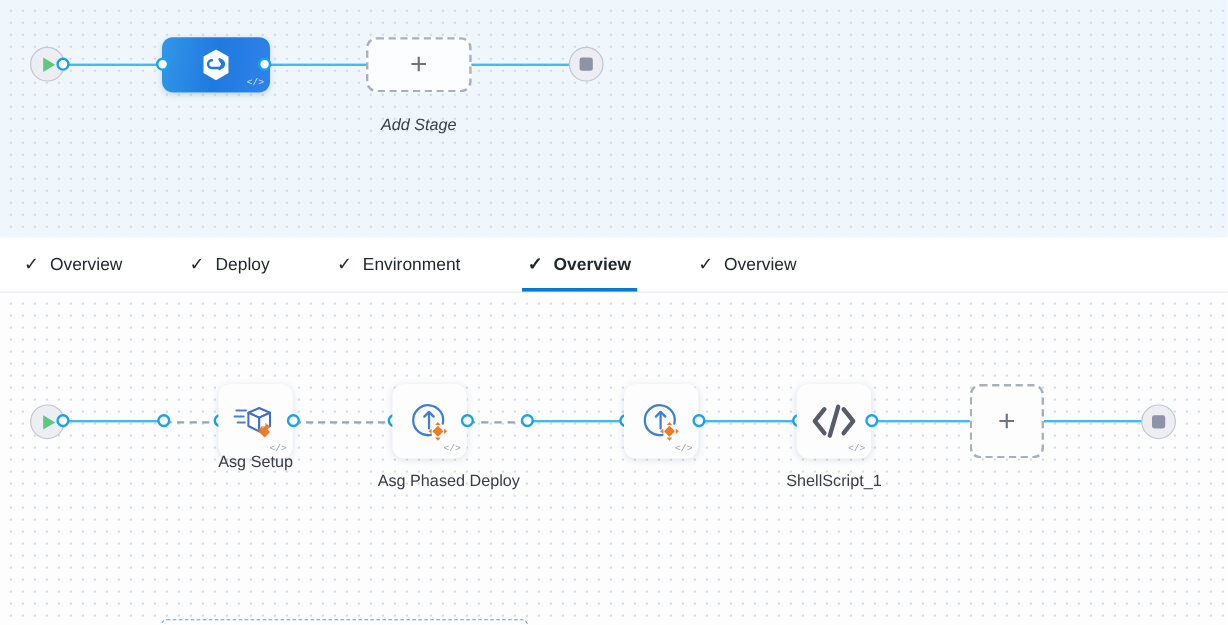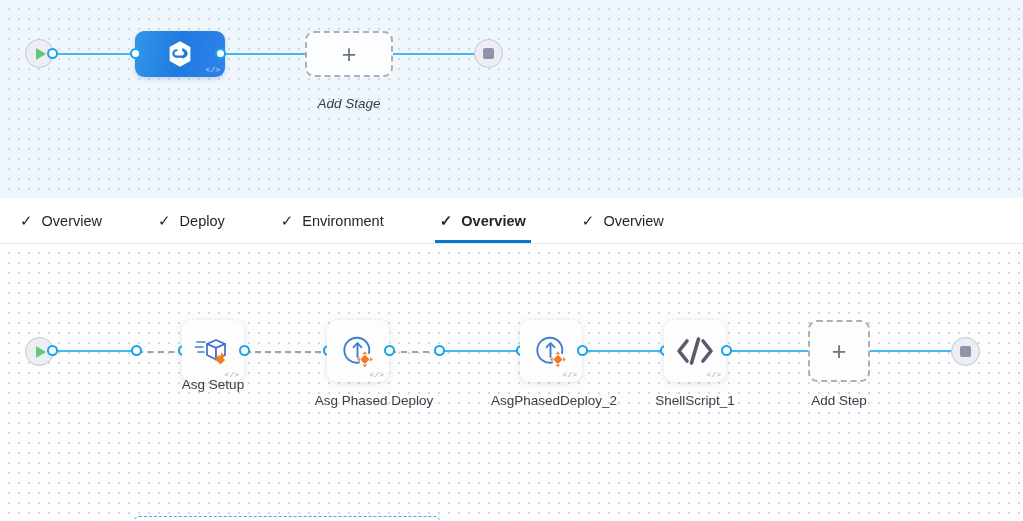--- a/index.html
+++ b/index.html
@@ -258,38 +258,36 @@
         <rect x="23.6" y="25.1" width="6.6" height="6.6" rx="0.7" transform="rotate(45 26.9 28.4)"></rect>
         <path d="M26.9 20.6 l2.3 2.6 h-4.6 z"></path>
         <path d="M26.9 36.2 l2.3 -2.6 h-4.6 z"></path>
         <path d="M19.1 28.4 l2.6 -2.3 v4.6 z"></path>
         <path d="M34.7 28.4 l-2.6 -2.3 v4.6 z"></path>
       </g>
     </svg>
     <span class="corner-code">&lt;/&gt;</span>
   </div>
   <div class="dot" style="left:577px; top:101px;"></div>
-  <div class="node-label" style="left:491px; top:147px; width:120px;">AsgPhasedDeploy_2</div>
 
   <div class="dot" style="left:660px; top:101px;"></div>
   <div class="step-node" style="left:664px; top:76px;">
     <svg width="42" height="34" viewBox="0 0 42 34">
       <g fill="none" stroke="#565c6b" stroke-width="3.6" stroke-linecap="round" stroke-linejoin="round">
         <path d="M13 7 L5 17 L13 27"></path>
         <path d="M29 7 L37 17 L29 27"></path>
         <path d="M24.5 5 L17.5 29"></path>
       </g>
     </svg>
     <span class="corner-code">&lt;/&gt;</span>
   </div>
   <div class="dot" style="left:721px; top:101px;"></div>
   <div class="node-label" style="left:635px; top:147px; width:120px;">ShellScript_1</div>
 
   <div id="add-step-node" class="add-node" style="left:808px; top:76px;">
     <span>+</span>
   </div>
-  <div class="node-label" style="left:779px; top:147px; width:120px;">Add Step</div>
 
   <div class="dot" style="left:952px; top:101px;"></div>
   <div class="terminal" style="left:951px; top:93px;">
     <div class="stop-sq"></div>
   </div>
 </div>
 
 </body></html>

